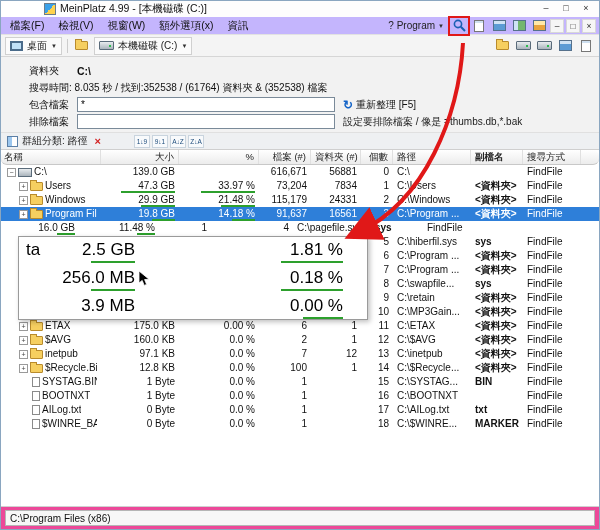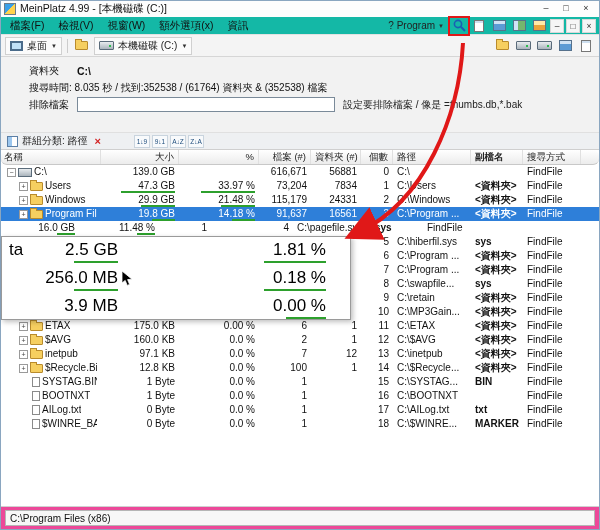--- a/index.html
+++ b/index.html
@@ -3,29 +3,29 @@
 <meta charset="utf-8">
 <style>
   * { margin:0; padding:0; box-sizing:border-box; }
   html,body { width:600px; height:530px; overflow:hidden; background:#e8e8e8;
     font-family:"Liberation Sans", sans-serif; }
   .window { width:600px; height:530px; position:relative; background:#ffffff;
     border:1px solid #8aa6c0; display:flex; flex-direction:column; }
 
   
   .titlebar { height:16px; display:flex; align-items:center; padding:0 3px; background:#fdfdfd;
-    font-size:10.5px; color:#111; flex:0 0 auto; }
+    font-size:10.5px; color:#111; flex:0 0 auto;margin-left:40px; }
   .app-ic { width:12px; height:12px; margin-right:4px;
     background:linear-gradient(135deg,#3aa0e8 0 50%,#ffd34d 50% 100%); border:1px solid #6a7b8a; }
   .tb-btns { margin-left:auto; display:flex; }
   .cap-btn { width:20px; height:14px; font-size:9px; line-height:13px; text-align:center;
     color:#333; cursor:default; }
 
   
-  .menubar { height:18px; display:flex; align-items:center; background:#14b8a6;
+  .menubar { height:18px; display:flex; align-items:center; background:#c4b5fd;
     border-bottom:1px solid #e2e2e2; font-size:10.5px; color:#111; padding-left:2px; flex:0 0 auto; position:relative; }
   .menu-item { padding:2px 7px; }
   .mb-right { margin-left:auto; display:flex; align-items:center; gap:2px; padding-right:3px; }
   .prog-btn { display:flex; align-items:center; gap:3px; padding:1px 4px; font-size:10px; color:#222; }
   .dd { font-size:6px; color:#333; }
   .tbtn { width:18px; height:16px; display:flex; align-items:center; justify-content:center; }
   .hl-red { box-shadow:0 0 0 2px #e01818; }
   .doc-ic { width:10px; height:12px; background:#fff; border:1px solid #777;
     box-shadow:inset 0 2px 0 #cfe0f0; }
   .win-ic { width:13px; height:11px; border:1px solid #56718c;
@@ -102,21 +102,21 @@
   .nm { overflow:hidden; white-space:nowrap; }
   .filler { flex:1; background:#fff; }
 
   
   .statusbar { height:23px; background:#ec4899; border-top:1px solid #d0d0d0;
     padding:3px 4px; flex:0 0 auto; }
   .status-cell { height:16px; border:1px solid #b5b5b5; background:#f7f7f7;
     font-size:10px; line-height:15px; padding-left:4px; color:#111; }
 
   
-  .popup { position:absolute; left:0; top:235px; width:350px; height:84px; background:#fff;
+  .popup { position:absolute; left:17px; top:235px; width:350px; height:84px; background:#fff;
     border:1px solid #9a9a9a; box-shadow:2px 2px 5px rgba(0,0,0,.25); z-index:5; }
   .prow { position:relative; height:28px; }
   .p-name { position:absolute; left:7px; top:3px; font-size:17px; color:#000; }
   .p-size { position:absolute; right:232px; top:3px; font-size:17px; color:#000; }
   .p-pct  { position:absolute; right:24px;  top:3px; font-size:17px; color:#000; }
   .p-bar  { position:absolute; height:2px; background:#2da02d; bottom:2px; }
   .b-pct  { right:24px; width:62px; }
   .b-size { right:232px; width:44px; }
   .p-cursor { position:absolute; left:119px; top:5px; }
 
@@ -210,20 +210,28 @@
 
   <div class="infopanel">
     <div class="iline">
       <span class="ilabel">資料夾</span>
       <span class="ival-bold">C:\</span>
     </div>
     <div class="iline">
       <span>搜尋時間: 8.035 秒 / 找到:352538 / (61764) 資料夾 &amp; (352538) 檔案</span>
     </div>
     <div class="iline">
+      <span class="ilabel">包含檔案</span>
+      <input class="ibox" value="*" style="">
+      <span class="refresh">
+        <span class="refresh-glyph">↻</span>
+        <span>重新整理 [F5]</span>
+      </span>
+    </div>
+    <div class="iline">
       <span class="ilabel">排除檔案</span>
       <input class="ibox" value="" style="">
       <span class="hint">設定要排除檔案 / 像是 =thumbs.db,*.bak</span>
     </div>
   </div>
 
   <div class="groupbar">
     <span class="grp-ic"></span>
     <span>群組分類: 路徑</span>
     <span class="red-x">×</span>

